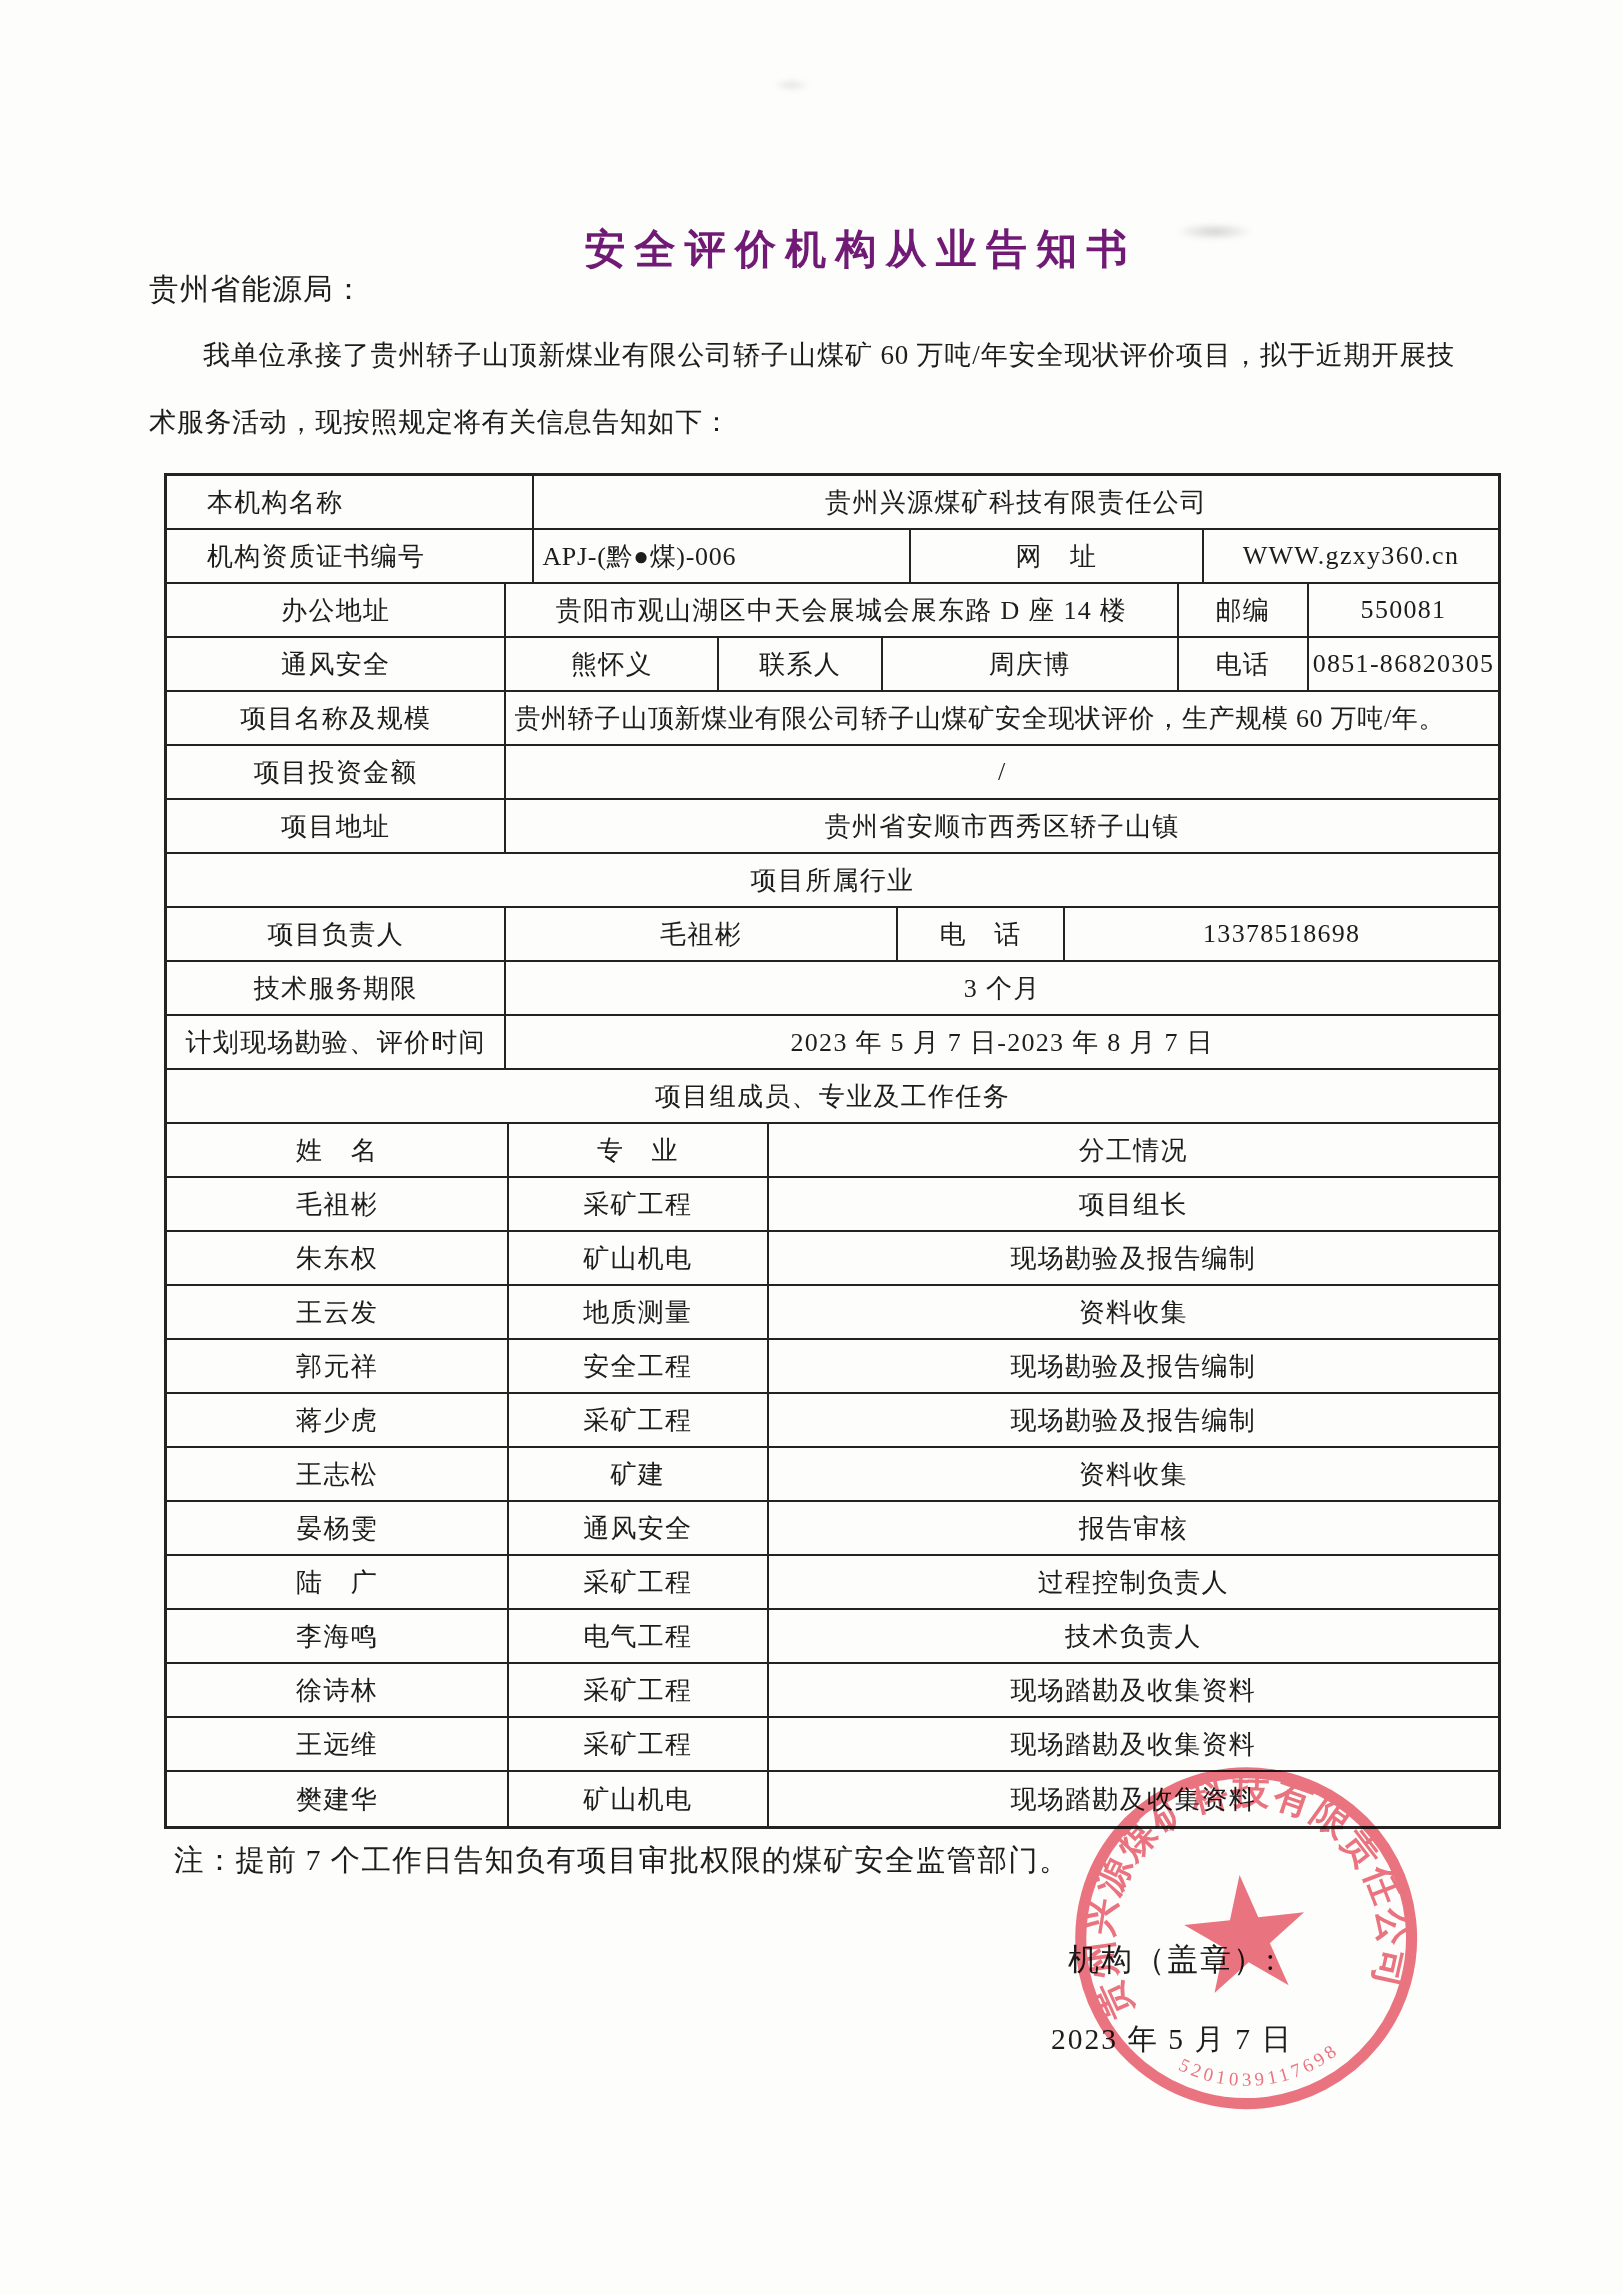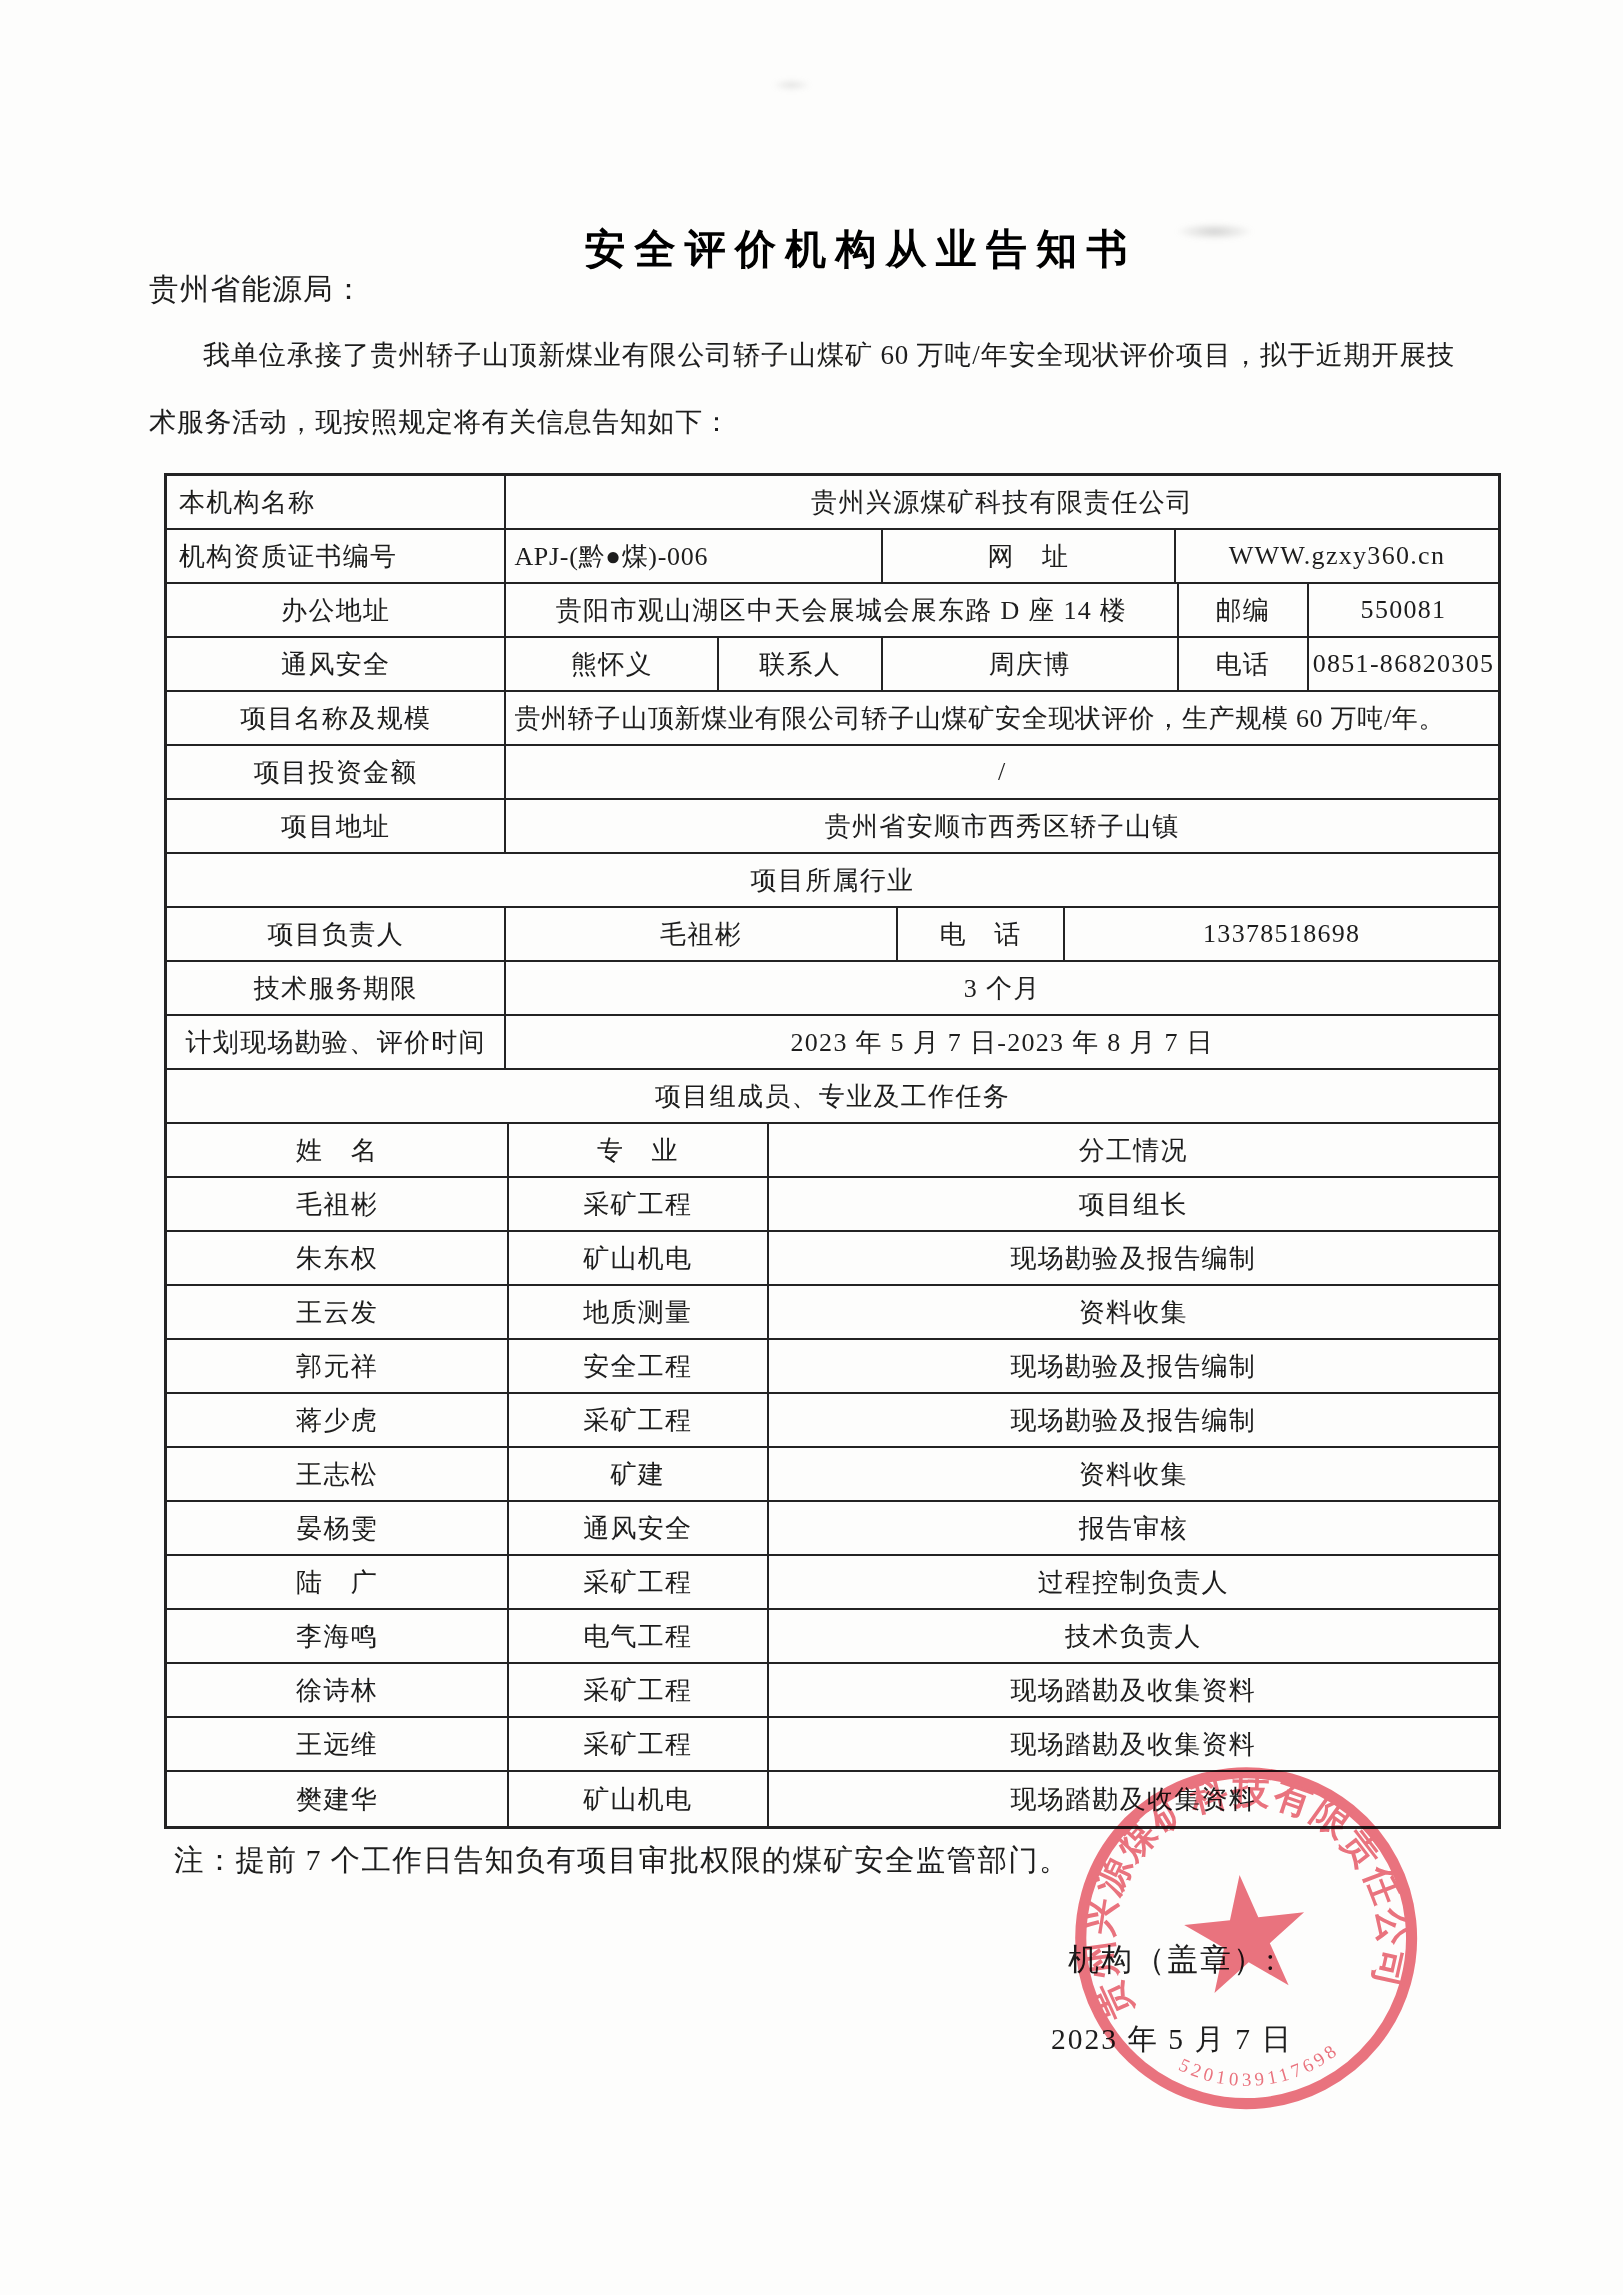--- a/index.html
+++ b/index.html
@@ -9,21 +9,21 @@
     margin:0 auto;
     background:#fdfdfc;
     font-family:"Liberation Serif","DejaVu Serif",serif;
     color:#1d1d1d;
     overflow:hidden;
   }
   .doc-title{
     position:absolute;left:98px;right:0;top:195px;
     text-align:center;
     font-size:41px;font-weight:bold;letter-spacing:9.2px;
-    color:#000000;
+    color:#701a75;
   }
   .salutation{
     position:absolute;left:149px;top:270px;
     font-size:29.5px;letter-spacing:1.3px;
   }
   .intro{
     position:absolute;left:149px;top:322px;width:1306px;
     font-size:27px;line-height:67px;letter-spacing:0.7px;
     text-indent:2em;text-align:justify;margin:0;
   }
@@ -36,21 +36,21 @@
   }
   .t-row{display:flex;height:54px;border-bottom:2.6px solid #232323;box-sizing:border-box;}
   .t-row:last-child{border-bottom:none;}
   .t-cell{
     display:flex;align-items:center;justify-content:center;
     border-right:2px solid #232323;box-sizing:border-box;
     font-size:26px;letter-spacing:1.3px;
     overflow:hidden;white-space:nowrap;
   }
   .t-cell:last-child{border-right:none;flex:1;}
-  .al{justify-content:flex-start;padding-left:12px;}
+  .al{justify-content:flex-start;padding-left:12px;margin-left:28px;}
   .al2{justify-content:flex-start;padding-left:8px;letter-spacing:0.7px;}
   
   .c255{width:25.5%}.c745{width:74.5%}
   .c283{width:28.3%}.c220{width:22.0%}.c242{width:24.2%}
   .c505{width:50.5%}.c098{width:9.8%}.c142{width:14.2%}
   .c160{width:16.0%}.c123{width:12.3%}.c222{width:22.2%}
   .c294{width:29.4%}.c126{width:12.6%}.c325{width:32.5%}
   .c257{width:25.7%}.c195{width:19.5%}.c548{width:54.8%}
   .c100{width:100%}
   

